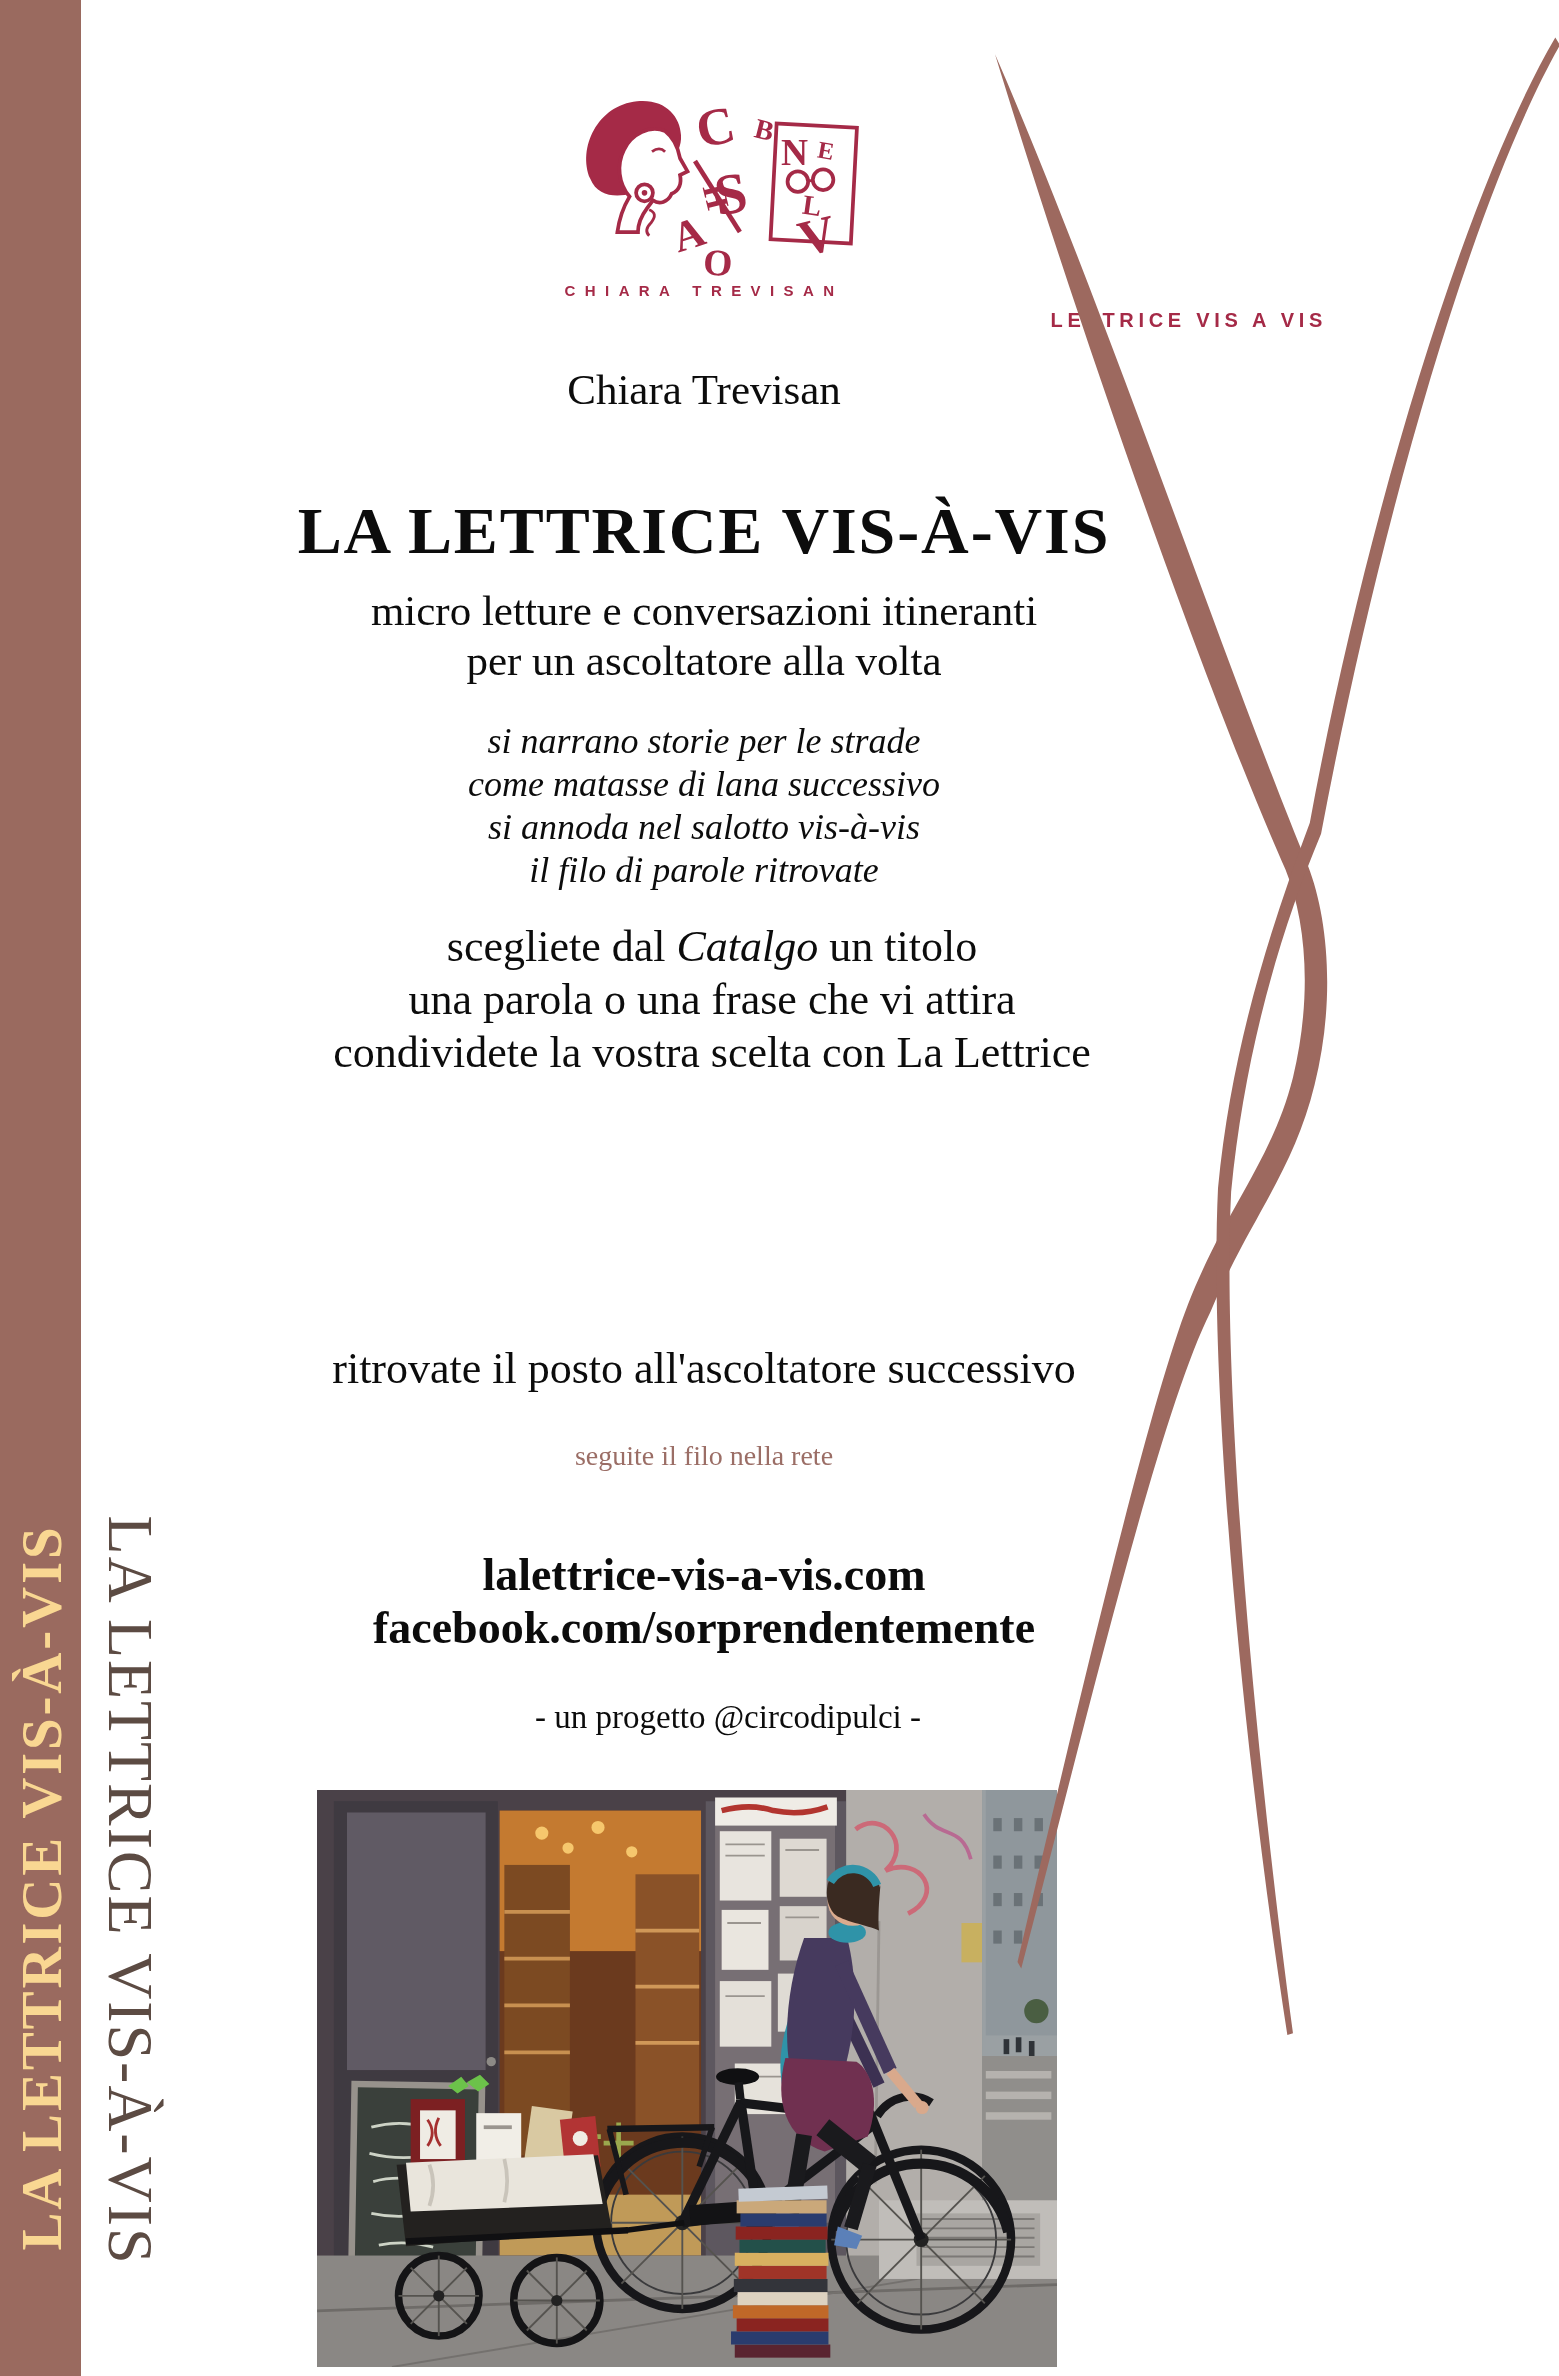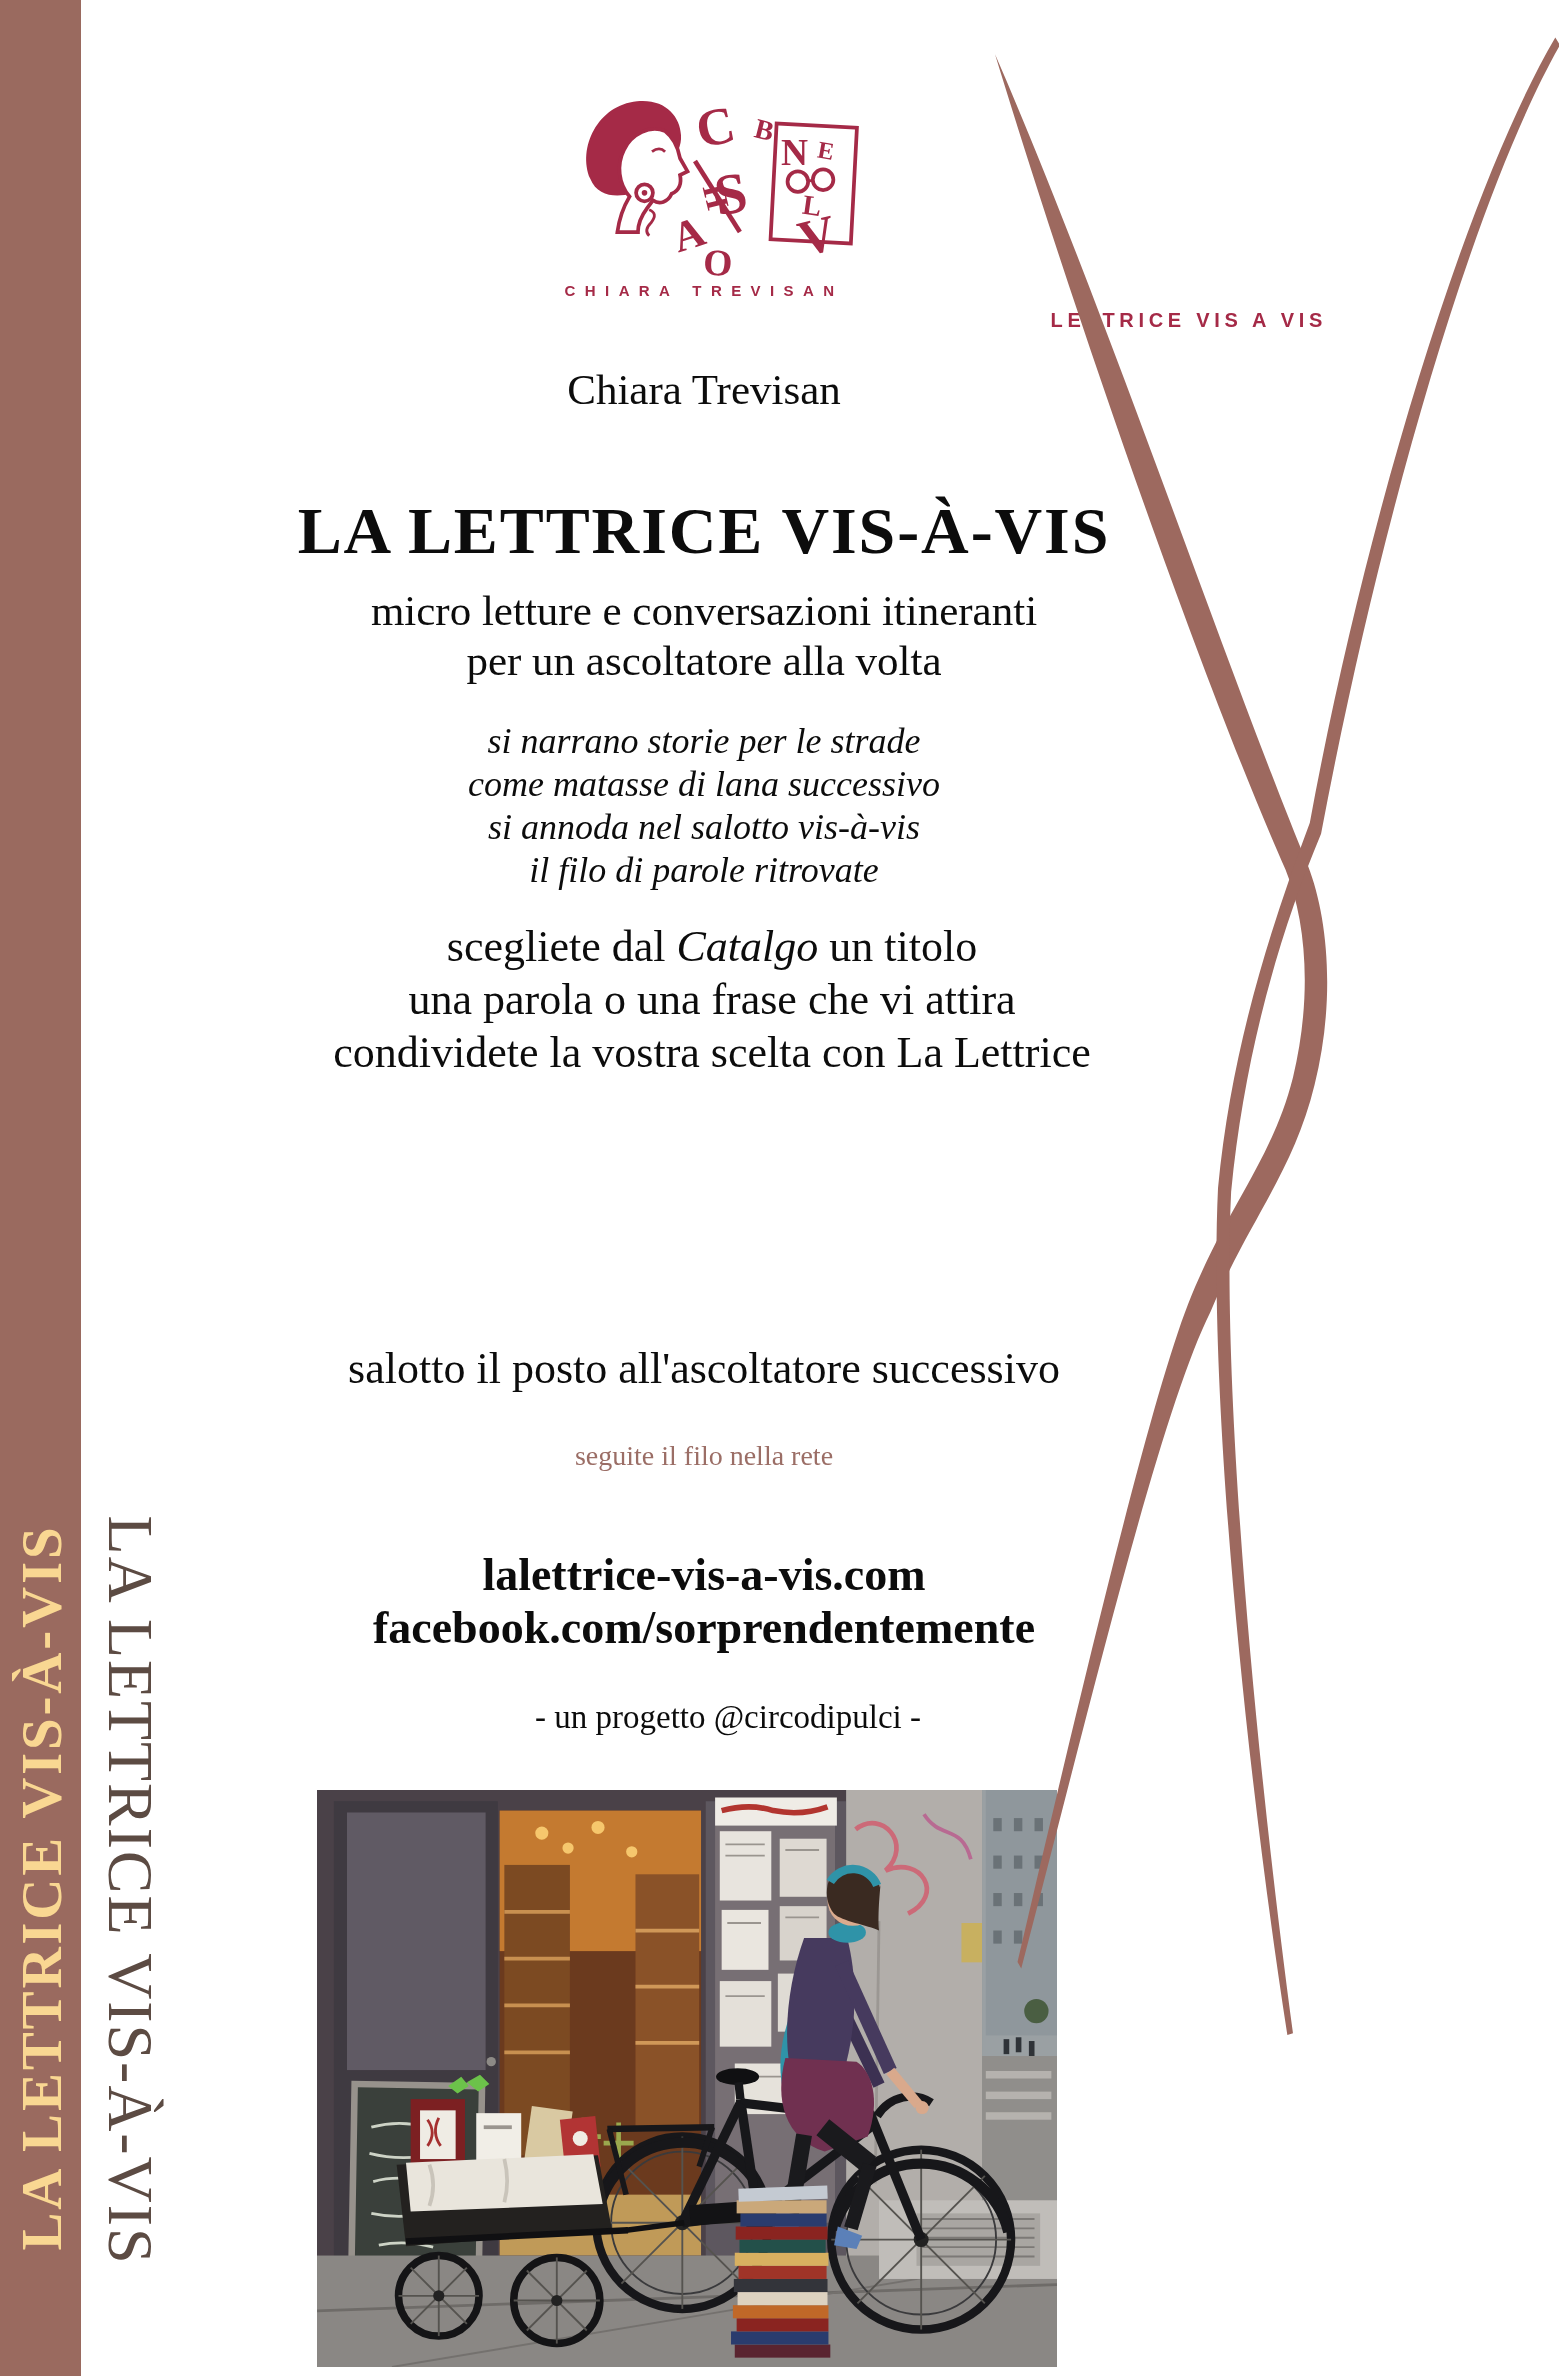--- a/index.html
+++ b/index.html
@@ -110,21 +110,21 @@
     <div>come matasse di lana successivo</div>
     <div>si annoda nel salotto vis-à-vis</div>
     <div>il filo di parole ritrovate</div>
   </div>
 
   <div class="cline para p1">
     <div><span>scegliete dal </span><span class="italic">Catalgo</span><span> un titolo</span></div>
     <div>una parola o una frase che vi attira</div>
     <div>condividete la vostra scelta con La Lettrice</div>
   </div>
-  <div class="cline para p3">salotto il posto all'ascoltatore successivo</div>
+  <div class="cline para p3">ritrovate il posto all'ascoltatore successivo</div>
 
   <div class="cline tagline">seguite il filo nella rete</div>
   <div class="cline links">
     <div>lalettrice-vis-a-vis.com</div>
     <div>facebook.com/sorprendentemente</div>
   </div>
   <div class="cline credit">- un progetto @circodipulci -</div>
 
   <svg class="photo-svg" width="740" height="577" viewBox="0 0 790 616">
 

